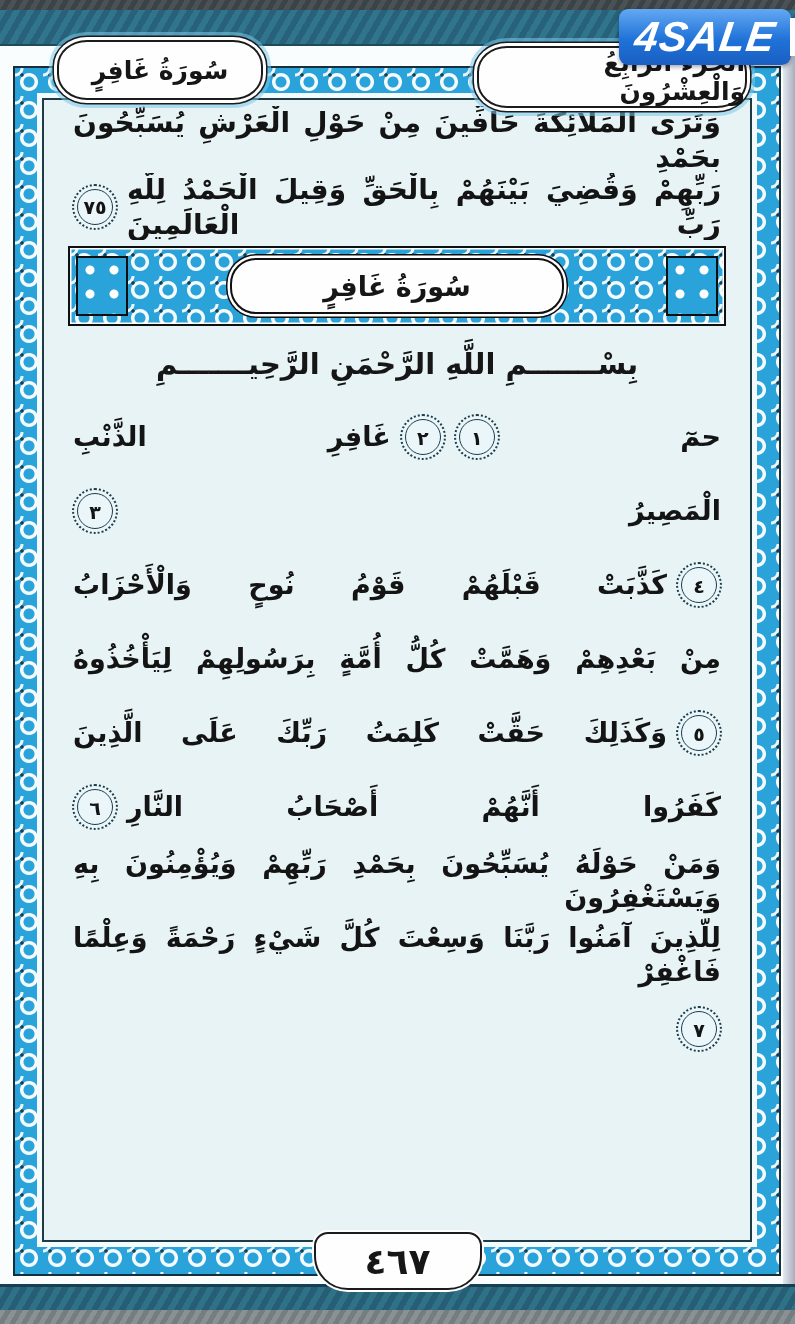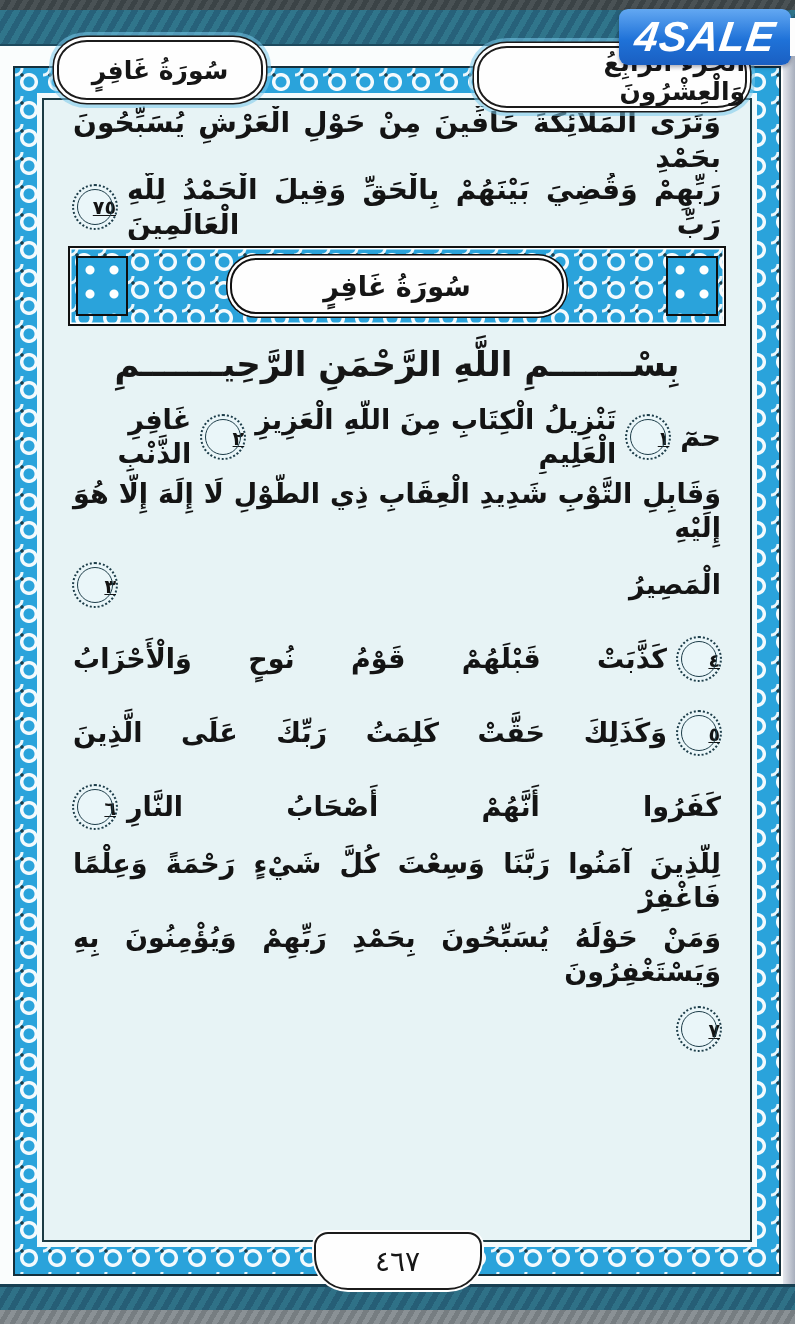--- a/index.html
+++ b/index.html
@@ -55,21 +55,21 @@
 
   
   .qline{direction:rtl;display:flex;align-items:center;overflow:hidden;
     font-weight:bold;color:#141414;}
   .block-a .qline{height:67px;font-size:28px;}
   .main-lines .qline{height:74px;font-size:27px;}
   .qt{flex:1 1 auto;text-align:justify;text-align-last:justify;text-justify:inter-word;
     margin:13px 5px;white-space:normal;line-height:1.25;}
   .vmark{position:relative;flex:0 0 auto;width:42px;height:42px;border-radius:50%;
     border:2px dotted #1d3d49;background:#eaf6f9;display:inline-flex;
-    align-items:center;margin:0 4px;text-decoration:underline;}
+    align-items:center;justify-content:center;margin:0 4px;}
   .vmark::before{content:"";position:absolute;inset:3px;border-radius:50%;
     border:1.3px solid #1d3d49;}
   .vnum{font-size:19px;font-weight:bold;line-height:1;padding-top:2px;}
 
   
   .banner{position:relative;height:76px;margin:6px 0 2px;border:2.5px solid #101010;
     box-shadow:0 0 0 1.5px #ffffff inset;}
   .banner .endcap{position:absolute;top:50%;transform:translateY(-50%);width:48px;height:56px;
     border:2px solid #0f0f0f;background-color:#2aa3db;background-image:
       radial-gradient(circle at 50% 50%,#fff 4px,rgba(255,255,255,0) 5px),
@@ -77,28 +77,28 @@
     background-size:24px 24px;}
   .endcap.left{left:6px;} .endcap.right{right:6px;}
   .banner-cartouche{position:absolute;left:50%;top:50%;transform:translate(-50%,-50%);
     width:330px;height:52px;background:#fefefe;border:2px solid #101010;
     border-radius:26px;display:flex;align-items:center;justify-content:center;
     box-shadow:0 0 0 2.5px #fff,0 0 0 4px #101010;}
   .banner-cartouche .ar{font-size:27px;font-weight:bold;direction:rtl;}
 
   
   .bismillah{height:72px;display:flex;align-items:center;justify-content:center;
-    font-size:34px;font-weight:bold;direction:rtl;}
+    font-size:29px;font-weight:bold;direction:rtl;}
 
   
   .pagenum-tab{left:50%;transform:translateX(-50%);top:1232px;width:164px;height:54px;
     z-index:30;background:#fefefe;border:2.5px solid #1b1b1b;
     border-radius:14px 14px 34px 34px;display:flex;align-items:center;justify-content:center;
     box-shadow:0 0 0 2px #fff;}
-  .pagenum-tab .num{font-size:28px;font-weight:normal;direction:rtl;}
+  .pagenum-tab .num{font-size:36px;font-weight:bold;direction:rtl;}
 </style>
 </head>
 <body>
 
 <div class="screen">
 
   <div class="abs strip-top-dark"></div>
   <div class="abs strip-top-teal"></div>
   <div class="abs edge-right"></div>
 
@@ -139,58 +139,57 @@
         </div>
 
         <div class="bismillah">بِسْـــــــمِ اللَّهِ الرَّحْمَنِ الرَّحِيـــــــمِ</div>
 
         <div class="main-lines">
             <div class="qline">
               <span class="qt">حمٓ</span>
               <span class="vmark">
                 <span class="vnum">١</span>
               </span>
-              <span class="qt">تَنْزِيلُ الْكِتَابِ مِنَ اللَّهِ الْعَزِيزِ الْعَلِيمِ</span>
               <span class="vmark">
                 <span class="vnum">٢</span>
               </span>
               <span class="qt">غَافِرِ الذَّنْبِ</span>
             </div>
             <div class="qline">
-              <span class="qt">وَقَابِلِ التَّوْبِ شَدِيدِ الْعِقَابِ ذِي الطَّوْلِ لَا إِلَهَ إِلَّا هُوَ إِلَيْهِ</span>
-            </div>
-            <div class="qline">
               <span class="qt">الْمَصِيرُ</span>
               <span class="vmark">
                 <span class="vnum">٣</span>
               </span>
             </div>
             <div class="qline">
               <span class="vmark">
                 <span class="vnum">٤</span>
               </span>
               <span class="qt">كَذَّبَتْ قَبْلَهُمْ قَوْمُ نُوحٍ وَالْأَحْزَابُ</span>
             </div>
             <div class="qline">
+              <span class="qt">مِنْ بَعْدِهِمْ وَهَمَّتْ كُلُّ أُمَّةٍ بِرَسُولِهِمْ لِيَأْخُذُوهُ</span>
+            </div>
+            <div class="qline">
               <span class="vmark">
                 <span class="vnum">٥</span>
               </span>
               <span class="qt">وَكَذَلِكَ حَقَّتْ كَلِمَتُ رَبِّكَ عَلَى الَّذِينَ</span>
             </div>
             <div class="qline">
               <span class="qt">كَفَرُوا أَنَّهُمْ أَصْحَابُ النَّارِ</span>
               <span class="vmark">
                 <span class="vnum">٦</span>
               </span>
             </div>
             <div class="qline">
+              <span class="qt">وَمَنْ حَوْلَهُ يُسَبِّحُونَ بِحَمْدِ رَبِّهِمْ وَيُؤْمِنُونَ بِهِ وَيَسْتَغْفِرُونَ</span>
+            </div>
+            <div class="qline">
               <span class="qt">لِلَّذِينَ آمَنُوا رَبَّنَا وَسِعْتَ كُلَّ شَيْءٍ رَحْمَةً وَعِلْمًا فَاغْفِرْ</span>
-            </div>
-            <div class="qline">
-              <span class="qt">وَمَنْ حَوْلَهُ يُسَبِّحُونَ بِحَمْدِ رَبِّهِمْ وَيُؤْمِنُونَ بِهِ وَيَسْتَغْفِرُونَ</span>
             </div>
             <div class="qline">
               <span class="vmark">
                 <span class="vnum">٧</span>
               </span>
             </div>
           </div>
 
       </div>
     </div>

